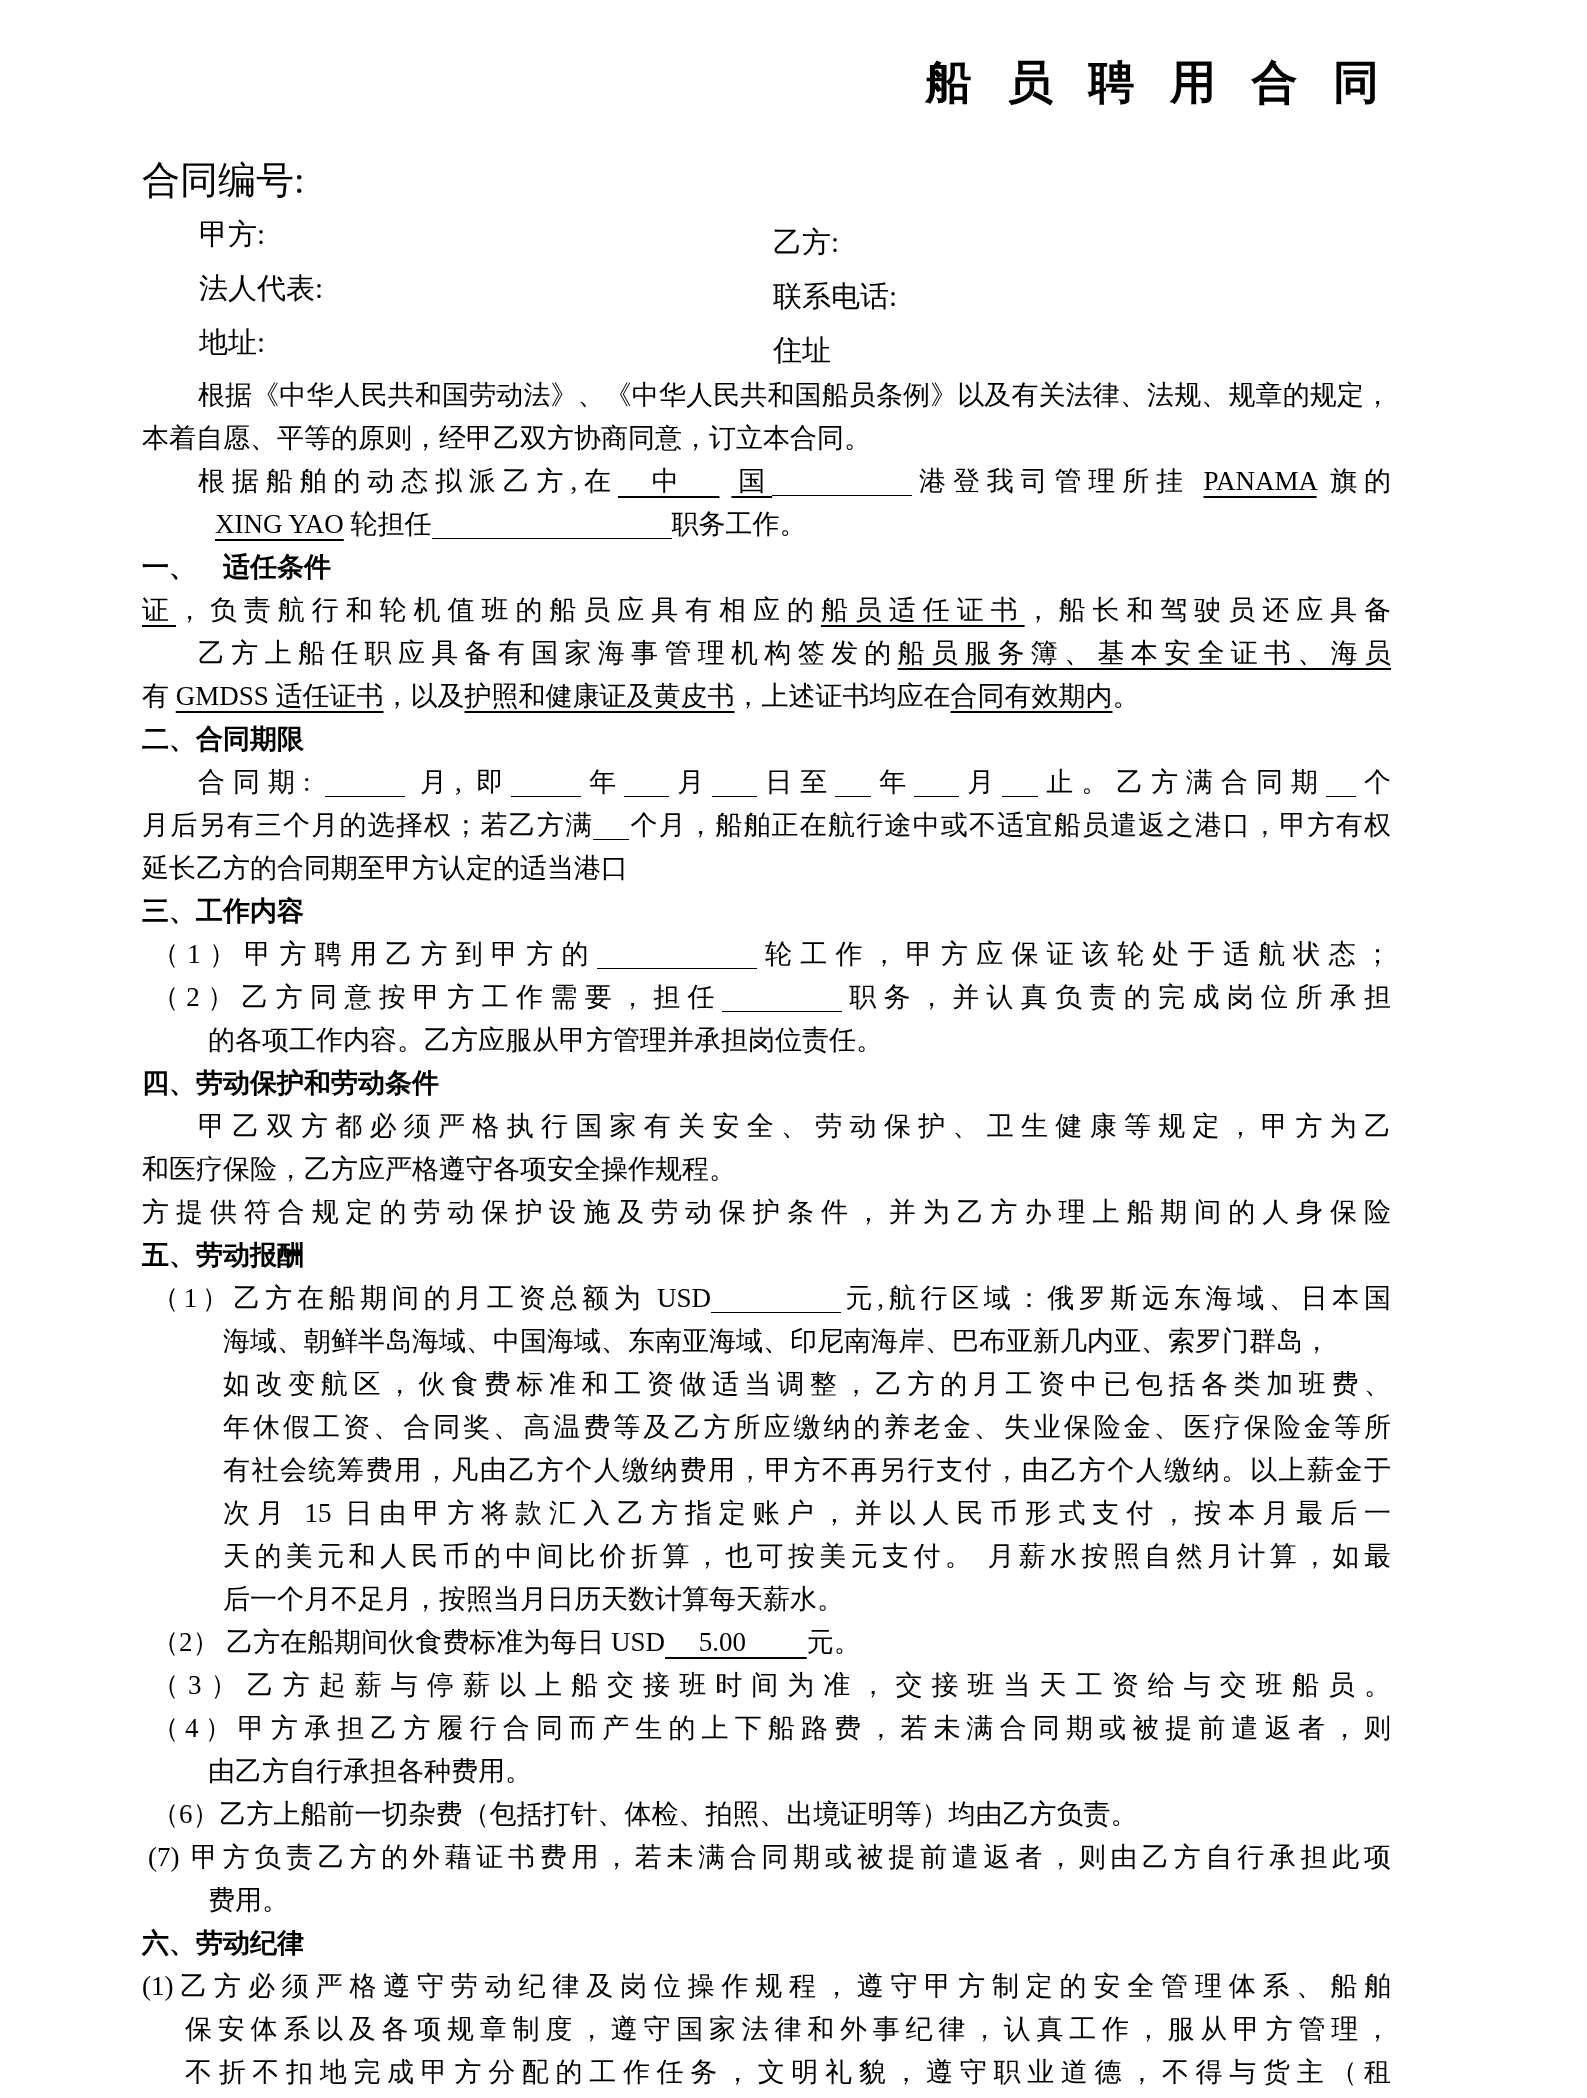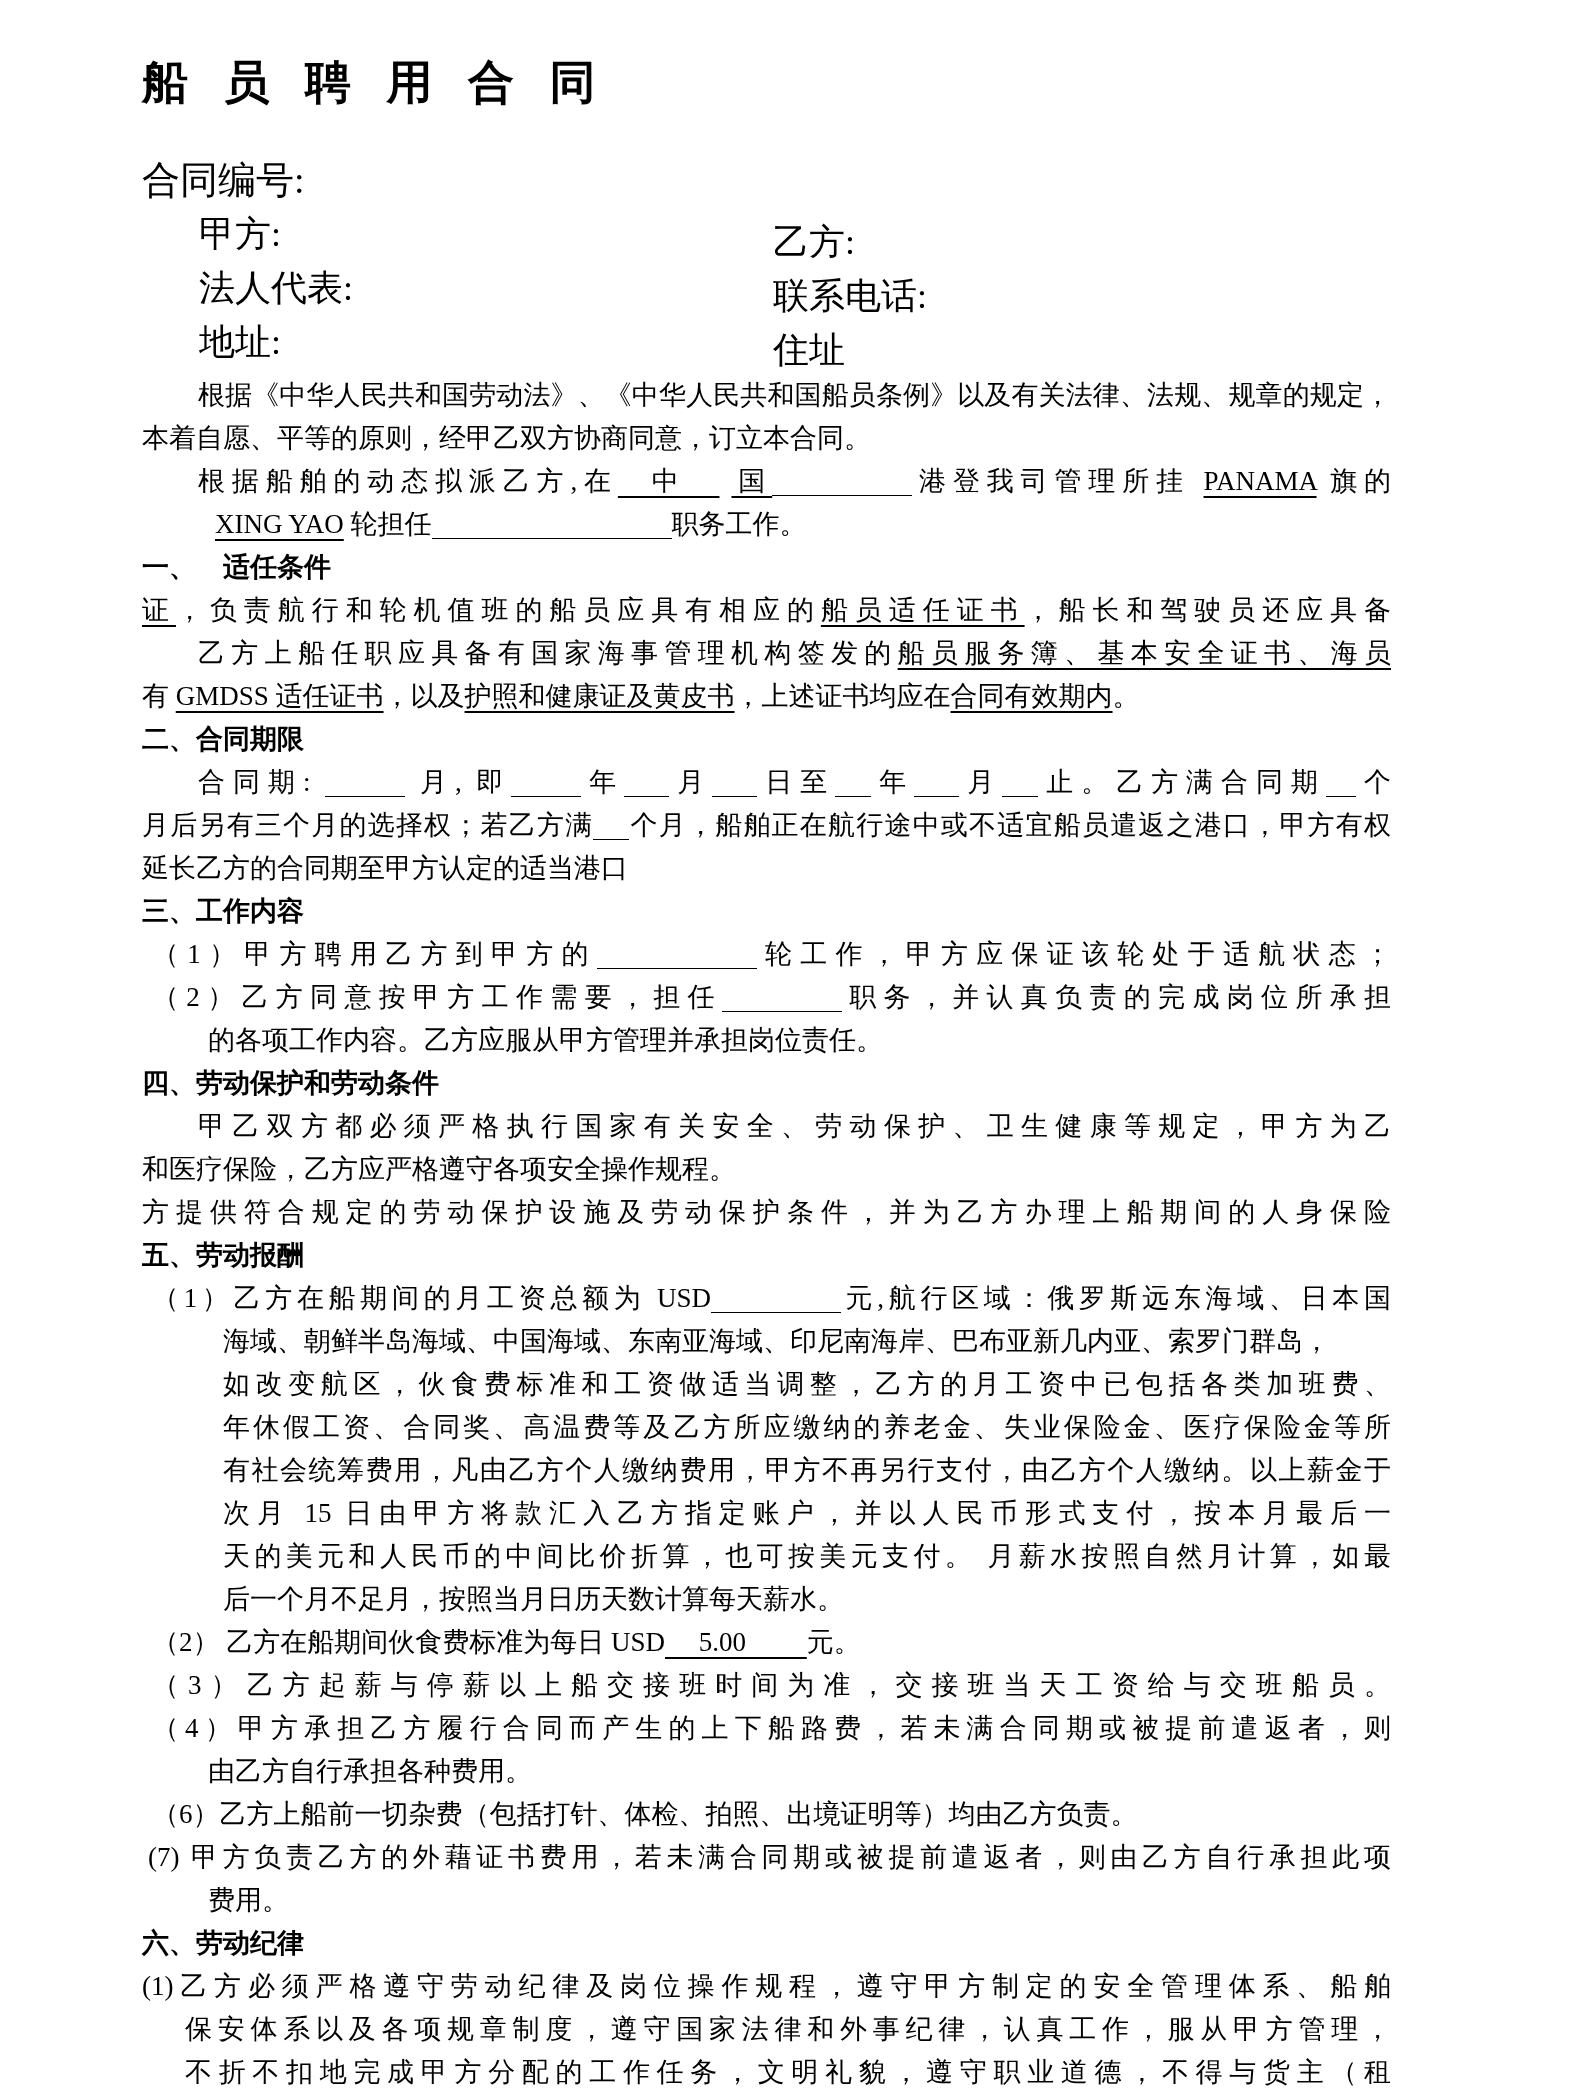--- a/index.html
+++ b/index.html
@@ -2,25 +2,25 @@
 <html><head>
 <meta charset="utf-8">
 <style>
   html,body{margin:0;padding:0;}
   body{
     width:1587px;height:2098px;overflow:hidden;background:#ffffff;color:#000;
     font-family:"Liberation Serif","DejaVu Serif",serif;
   }
   .doc{padding:56px 196px 0 142px;}
   .title{
-    font-size:46px;font-weight:bold;text-align:left;letter-spacing:12px;
+    font-size:46px;font-weight:bold;text-align:right;letter-spacing:12px;
     line-height:54px;white-space:pre;
   }
   .cno{margin-top:43px;font-size:38px;line-height:54px;}
-  .prow{position:relative;font-size:36px;line-height:54px;padding-left:57px;}
+  .prow{position:relative;font-size:29px;line-height:54px;padding-left:57px;}
   .prow .pr{position:absolute;left:631px;top:8px;}
   #doc-body{margin-top:5px;font-size:27px;}
   .line{line-height:43px;}
   .line.just{text-align:justify;text-align-last:justify;}
   .line.hd{font-weight:bold;}
   .u{text-decoration:underline;text-decoration-thickness:1.5px;text-underline-offset:6px;}
   .b{font-weight:normal;}
   .blank{
     display:inline-block;height:14px;border-bottom:1.5px solid #000;
     vertical-align:-6px;

